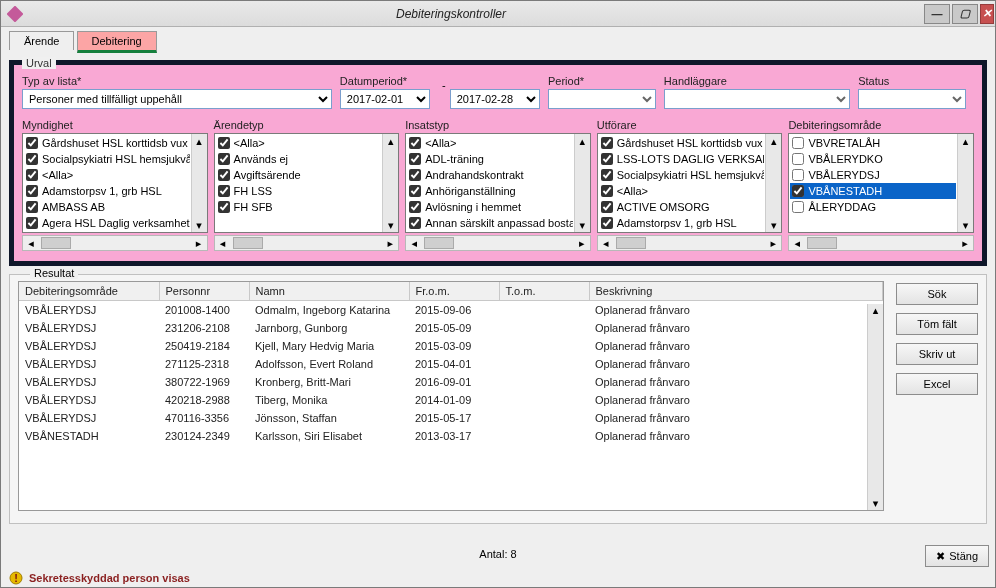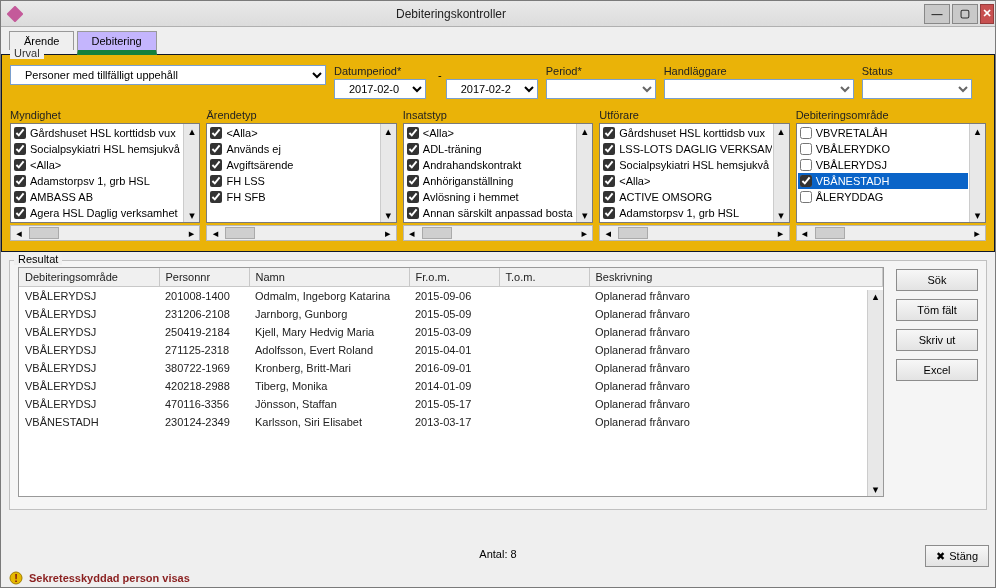--- a/index.html
+++ b/index.html
@@ -1,55 +1,55 @@
 <!DOCTYPE html>
 <html><head>
 <meta charset="utf-8">
 <style>
   * { box-sizing: border-box; font-family: "Segoe UI", Tahoma, sans-serif; font-size: 11px; }
   body { margin: 0; background: #d6d6d6; padding: 0; overflow:hidden; width:996px; height:588px; }
   .window { background:#efefef; border:1px solid #7a7a7a; width:996px; height:588px; position:relative; }
-  .titlebar { height:26px; background:linear-gradient(#e9e9e9,#dcdcdc); display:flex; align-items:center; border-bottom:1px solid #b0b0b0; }
+  .titlebar { height:26px; background:linear-gradient(#e9e9e9,#dcdcdc); display:flex; align-items:center; border-bottom:1px solid #b0b0b0;font-style:italic; }
   .title-icon { width:16px; height:16px; margin:0 6px; display:inline-block;}
   .title-text { flex:1; text-align:center; font-size:12px; color:#222; margin-left:-50px;}
   .win-btns { display:flex; }
   .win-btn { width:26px; height:20px; margin:2px 1px; background:#c9c9c9; border:1px solid #888; display:flex; align-items:center; justify-content:center; font-weight:bold; color:#333; cursor:default;}
   .win-btn.close { background:#c75050; color:#fff; border-color:#953b3b; width:14px; overflow:hidden;}
 
   .tabs { margin:4px 8px 0 8px; }
   .tab { display:inline-block; padding:3px 14px 3px 14px; border:1px solid #999; border-bottom:none; background:#efefef; position:relative; margin-right:-1px; cursor:default;}
-  .tab.active { background:#c4b5fd; z-index:3; border-bottom:5px solid #15803d; margin-bottom:-1px;}
-
-  .urval { border:1px solid #0f172a; padding:6px 8px 10px 8px; position:relative; background:#eab308; }
+  .tab.active { background:#fca5a5; z-index:3; border-bottom:3px solid #15803d; margin-bottom:-1px;}
+
+  .urval { border:5px solid #0f172a; margin:8px; padding:6px 8px 10px 8px; position:relative; background:#f9a8d4; }
   .urval > .legend { position:absolute; top:-8px; left:8px; background:#f0f0f0; padding:0 4px; color:#333;}
   .row { display:flex; gap:0; margin-top:4px;}
   .col { display:flex; flex-direction:column; margin-right:8px;}
   .lbl { color:#222; margin-bottom:2px;}
   .req:after { content:"*"; }
-  select, input[type=text].combo { border:1px solid #7a9fcd; background:#fff; height:20px; padding:1px 10px;}
+  select, input[type=text].combo { border:1px solid #7a9fcd; background:#fff; height:20px; padding:1px 2px;}
   select.empty { color:#666; }
   .dash { padding:4px 4px 0 4px;}
 
   .lists-row { display:flex; gap:6px; margin-top:10px;}
   .list-col { flex:1; min-width:150px; }
   .list-header { margin-bottom:2px; color:#222;}
   .checklist { border:1px solid #7a7a7a; background:#fff; height:100px; position:relative; }
   .check-items { position:absolute; left:0; top:0; right:16px; bottom:0; overflow:hidden; padding:1px;}
   .ci { display:flex; align-items:center; height:16px; white-space:nowrap; overflow:hidden; padding-right:2px;}
   .ci input { margin:0 4px 0 2px; width:12px; height:12px; accent-color:#333;}
   .ci.selected { background:#0a64c8; color:#fff;}
   .vscroll { position:absolute; right:0; top:0; width:16px; bottom:0; background:#e8e8e8; border-left:1px solid #ccc; display:flex; flex-direction:column; align-items:center; justify-content:space-between;}
   .vscroll .arrow { height:14px; width:100%; display:flex; align-items:center; justify-content:center; }
   .hscroll { display:flex; align-items:center; margin-top:2px; height:16px; border:1px solid #b8b8b8; background:#eee; }
   .hscroll .arrow { width:16px; height:14px; display:flex; align-items:center; justify-content:center;}
   .hscroll .thumb { width:30px; height:12px; background:#cfcfcf; border:1px solid #aaa; margin:0 2px;}
   .hscroll .track { flex:1; }
 
   .resultat { border:1px solid #c0c0c0; margin:8px; padding:6px 8px 10px 8px; position:relative; background:#f5f5f5; height:250px;}
-  .resultat > .legend { position:absolute; top:-8px; left:4px; background:#f0f0f0; padding:0 4px;}
+  .resultat > .legend { position:absolute; top:-8px; left:20px; background:#f0f0f0; padding:0 4px;}
   .res-body { display:flex; gap:12px; height:100%;}
   .grid-wrap { flex:1; border:1px solid #999; background:#fff; height:230px; position:relative; overflow:hidden;}
   table { border-collapse:collapse; width:100%; }
   thead th { background:#f0f0f0; border:1px solid #c8c8c8; border-top:none; border-left:none; text-align:left; padding:3px 6px; font-weight:normal; color:#222;}
   thead th:first-child { border-left:none;}
   tbody td { padding:2px 6px; border:none; color:#222; white-space:nowrap;}
   tbody tr { height:18px;}
   .side-btns { display:flex; flex-direction:column; gap:8px; width:82px; margin-top:2px;}
   .btn { border:1px solid #8c8c8c; background:linear-gradient(#f7f7f7,#e3e3e3); height:22px; display:flex; align-items:center; justify-content:center; cursor:default;}
 
@@ -82,20 +82,21 @@
   <div class="tabs">
     <span class="tab">Ärende</span>
     <span class="tab active">Debitering</span>
   </div>
 
   <div class="urval">
     <span class="legend">Urval</span>
 
     <div class="row">
       <div class="col" style="width:316px">
+        <span class="lbl req">Typ av lista</span>
         <select><option>Personer med tillfälligt uppehåll</option></select>
       </div>
       <div class="col" style="width:92px">
         <span class="lbl req">Datumperiod</span>
         <select><option>2017-02-01</option></select>
       </div>
       <span class="dash">-</span>
       <div class="col" style="width:92px">
         <span class="lbl">&nbsp;</span>
         <select><option>2017-02-28</option></select>

